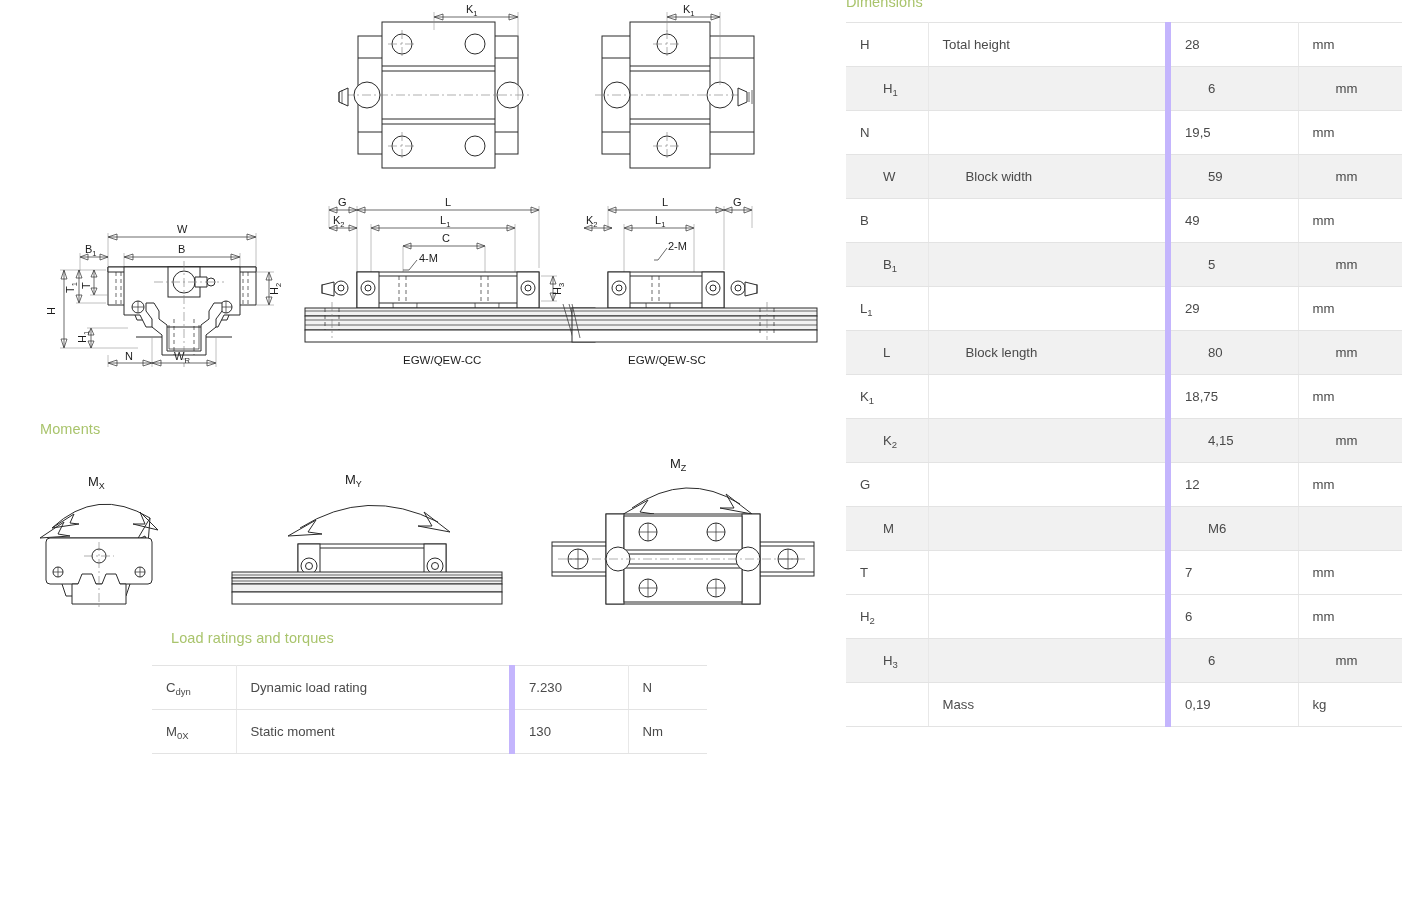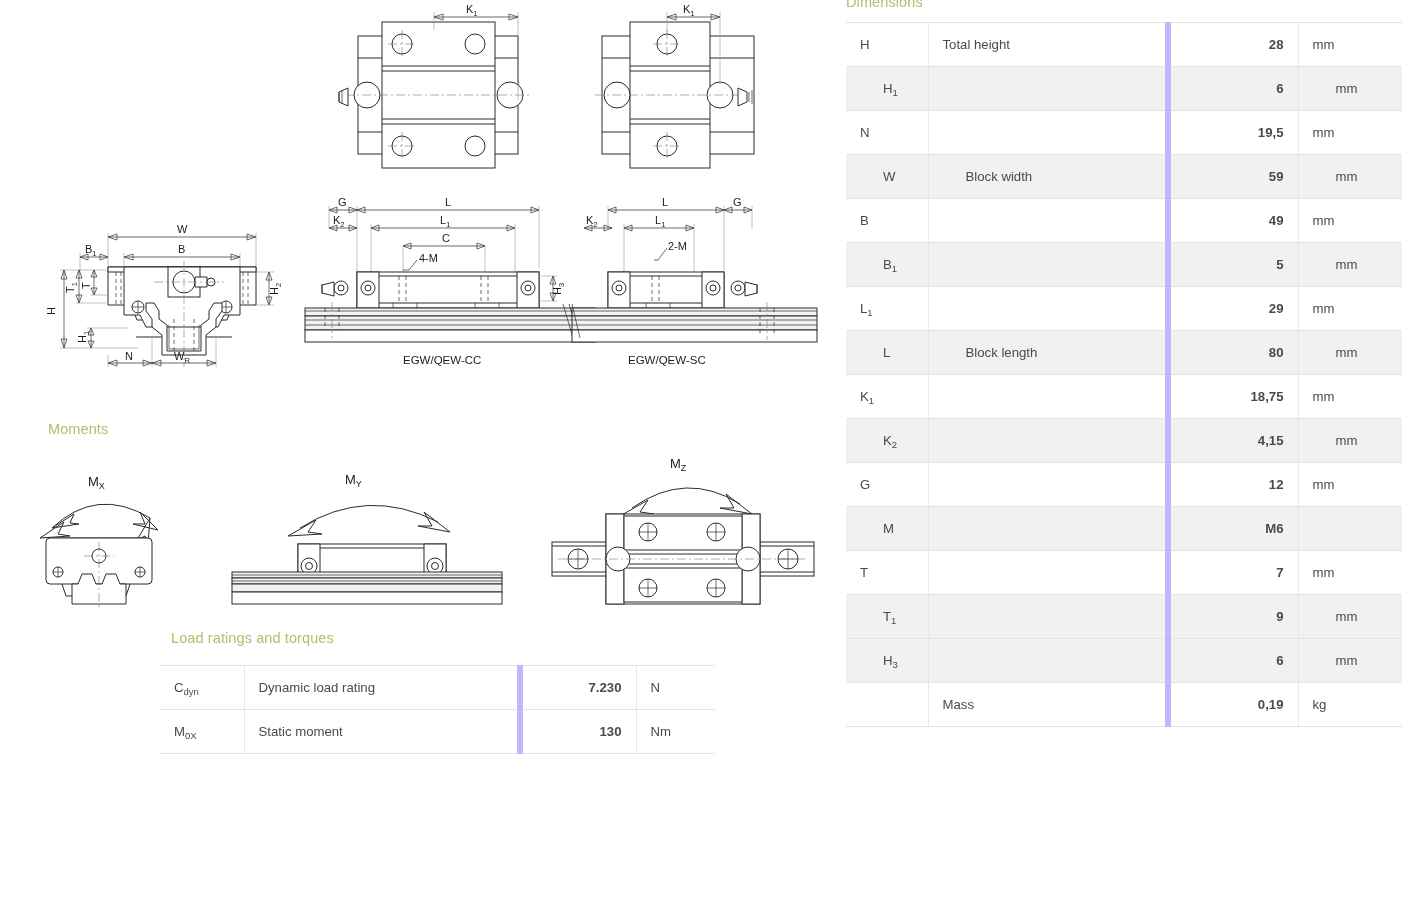--- a/index.html
+++ b/index.html
@@ -15,21 +15,21 @@
 
   
   .sec-head {
     position: absolute;
     font-size: 14.5px;
     color: #a9c46c;
     letter-spacing: .1px;
     white-space: nowrap;
   }
   #dimensions-head { left: 846px; top: -6px; }
-  #moments-head    { left: 48px;  top: 421px; }
+  #moments-head    { left: 40px;  top: 421px; }
   #load-head       { left: 171px; top: 630px; }
 
   
   table.spec {
     position: absolute;
     border-collapse: collapse;
     table-layout: fixed;
     font-size: 13.2px;
     color: #4a4a4a;
   }
@@ -37,32 +37,32 @@
     border-top: 1px solid #e3e3e3;
     border-bottom: 1px solid #e3e3e3;
     padding: 0 14px;
     height: 44px;
     vertical-align: middle;
     white-space: nowrap;
   }
   table.spec tr.alt td { background: #f1f1f1; padding-left: 37px; }
   td.c-sym  { width: 82px;  border-right: 1px solid #e8e8e8; color:#4a4a4a; }
   td.c-desc { border-right: 6px solid #c4b5fd; }
-  td.c-val  { text-align: right; border-right: 1px solid #e8e8e8; font-weight: bold; }
+  td.c-val  { text-align: left; border-right: 1px solid #e8e8e8; }
   td.c-unit { }
 
   
   #tbl-dimensions { left: 846px; top: 22px; width: 556px; }
   #tbl-dimensions td.c-sym  { width: 82px; }
   #tbl-dimensions td.c-desc { width: 240px; }
   #tbl-dimensions td.c-val  { width: 130px; }
   #tbl-dimensions td.c-unit { width: 104px; }
 
   
-  #tbl-load { left: 160px; top: 665px; width: 555px; }
+  #tbl-load { left: 152px; top: 665px; width: 555px; }
   #tbl-load td.c-sym  { width: 84px; }
   #tbl-load td.c-desc { width: 276px; }
   #tbl-load td.c-val  { width: 116px; }
   #tbl-load td.c-unit { width: 79px; }
   #tbl-load td { height: 44px; }
 
   sub { font-size: .72em; vertical-align: baseline; position: relative; top: .28em; }
 
   
   svg.dwg { position: absolute; overflow: visible; }
@@ -568,24 +568,24 @@
           <td class="c-desc"></td>
           <td class="c-val">M6</td>
           <td class="c-unit"></td>
         </tr>
         <tr>
           <td class="c-sym">T</td>
           <td class="c-desc"></td>
           <td class="c-val">7</td>
           <td class="c-unit">mm</td>
         </tr>
-        <tr class="alt">
-          <td class="c-sym">T<sub>1</sub></td>
-          <td class="c-desc"></td>
-          <td class="c-val">9</td>
+        <tr>
+          <td class="c-sym">H<sub>2</sub></td>
+          <td class="c-desc"></td>
+          <td class="c-val">6</td>
           <td class="c-unit">mm</td>
         </tr>
         <tr class="alt">
           <td class="c-sym">H<sub>3</sub></td>
           <td class="c-desc"></td>
           <td class="c-val">6</td>
           <td class="c-unit">mm</td>
         </tr>
         <tr>
           <td class="c-sym"></td>

